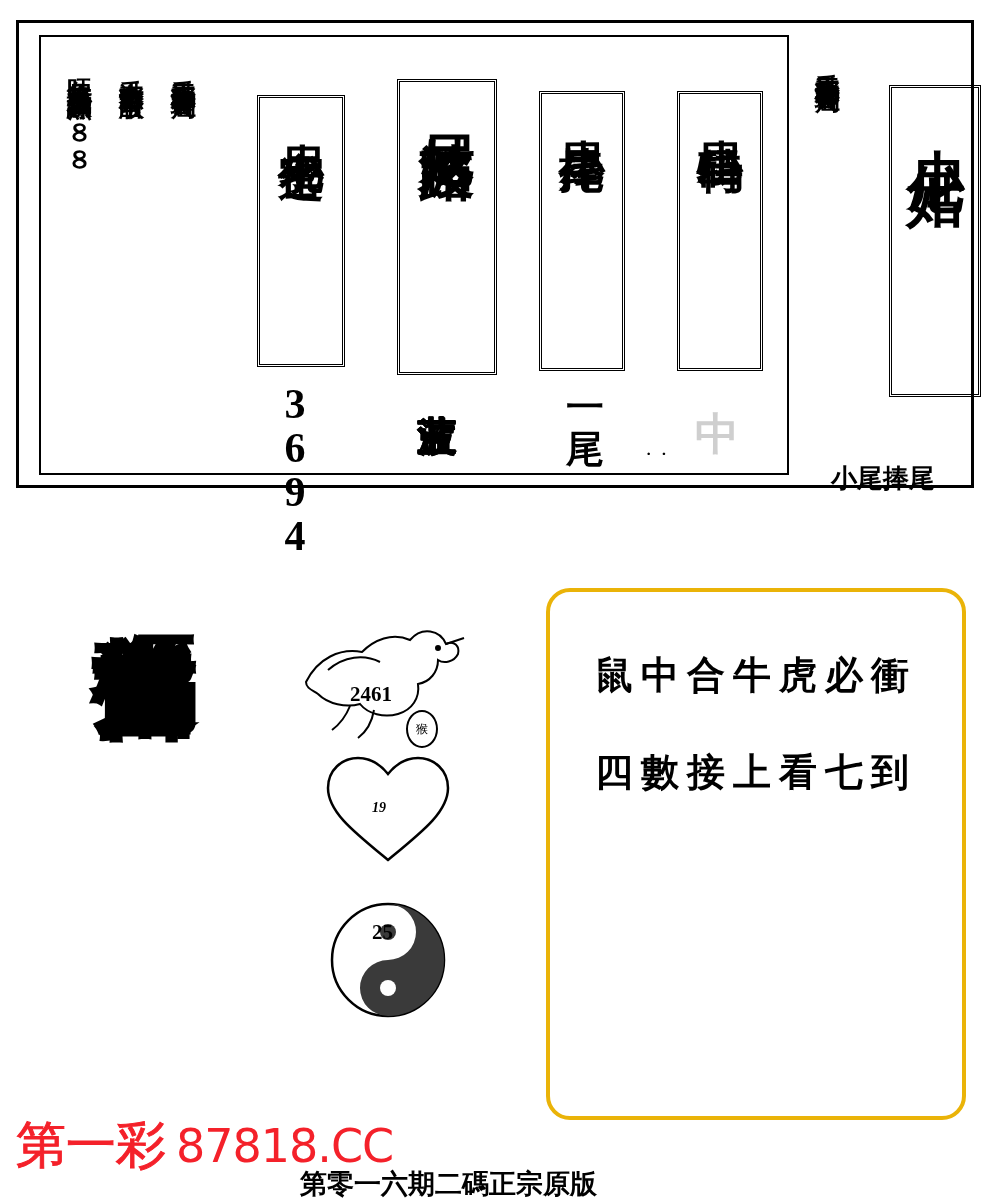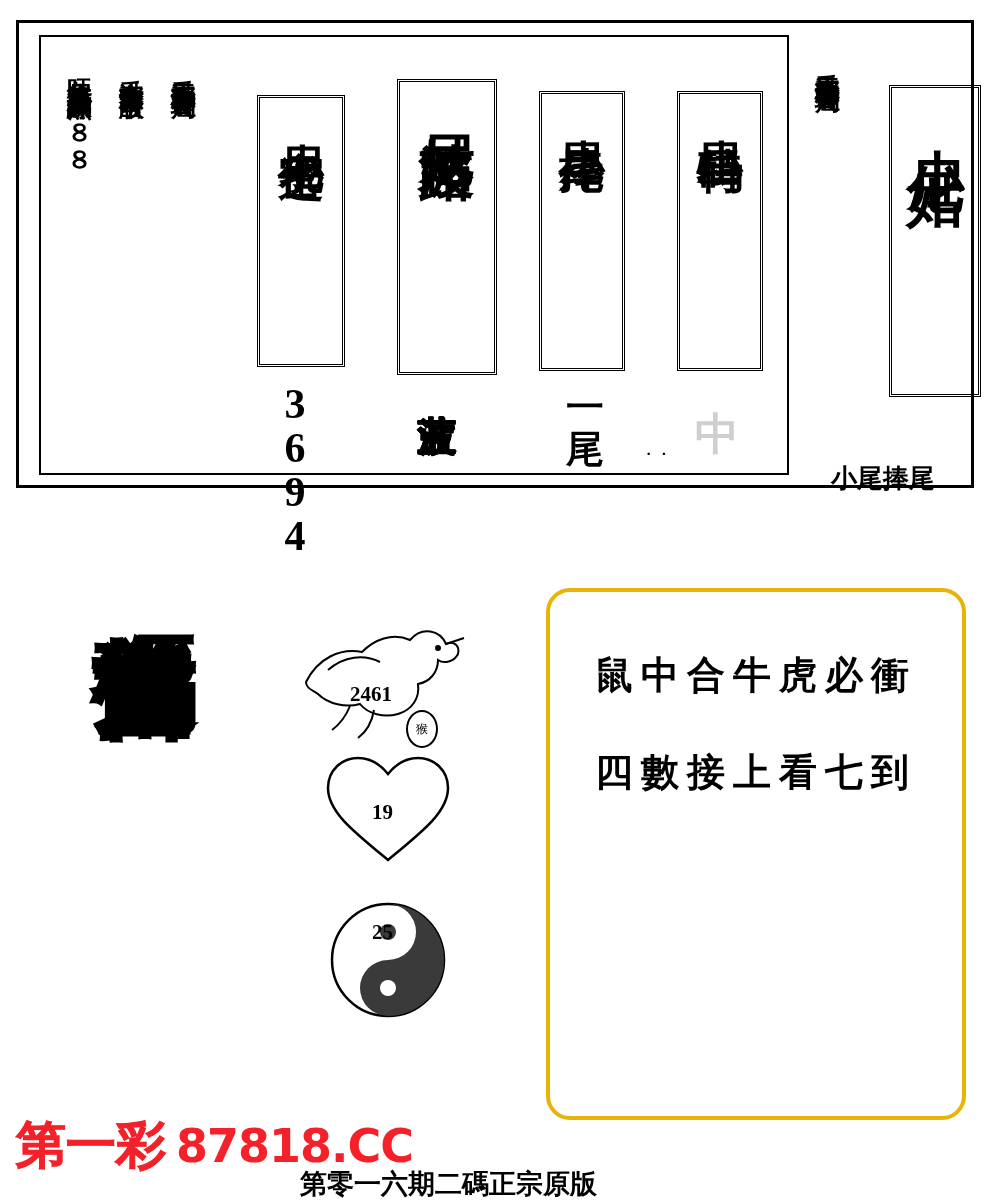--- a/index.html
+++ b/index.html
@@ -224,22 +224,23 @@
     border-radius: 50%;
     font-size: 12px;
     display: flex;
     align-items: center;
     justify-content: center;
   }
   .heart-num {
     position: absolute;
     left: 84px;
     top: 190px;
-    font-size: 21px;
-    font-weight: bold;
+    font-size: 14px;
+    font-weight: bold;
+    font-style: italic;
   }
   .yy-num {
     position: absolute;
     left: 84px;
     top: 310px;
     font-size: 21px;
     font-weight: bold;
     z-index: 5;
   }
 
@@ -266,21 +267,21 @@
   }
 
   
   .wm {
     position: absolute;
     left: 16px;
     top: 1112px;
     display: flex;
     align-items: center;
     color: #f4212a;
-    font-weight: bold;
+    font-weight: normal;
     z-index: 20;
   }
   .wm-cn {
     font-size: 50px;
     letter-spacing: 0px;
     font-family: "DejaVu Sans", sans-serif;
     -webkit-text-stroke: 1px #f4212a;
   }
   .wm-num {
     font-size: 46px;

